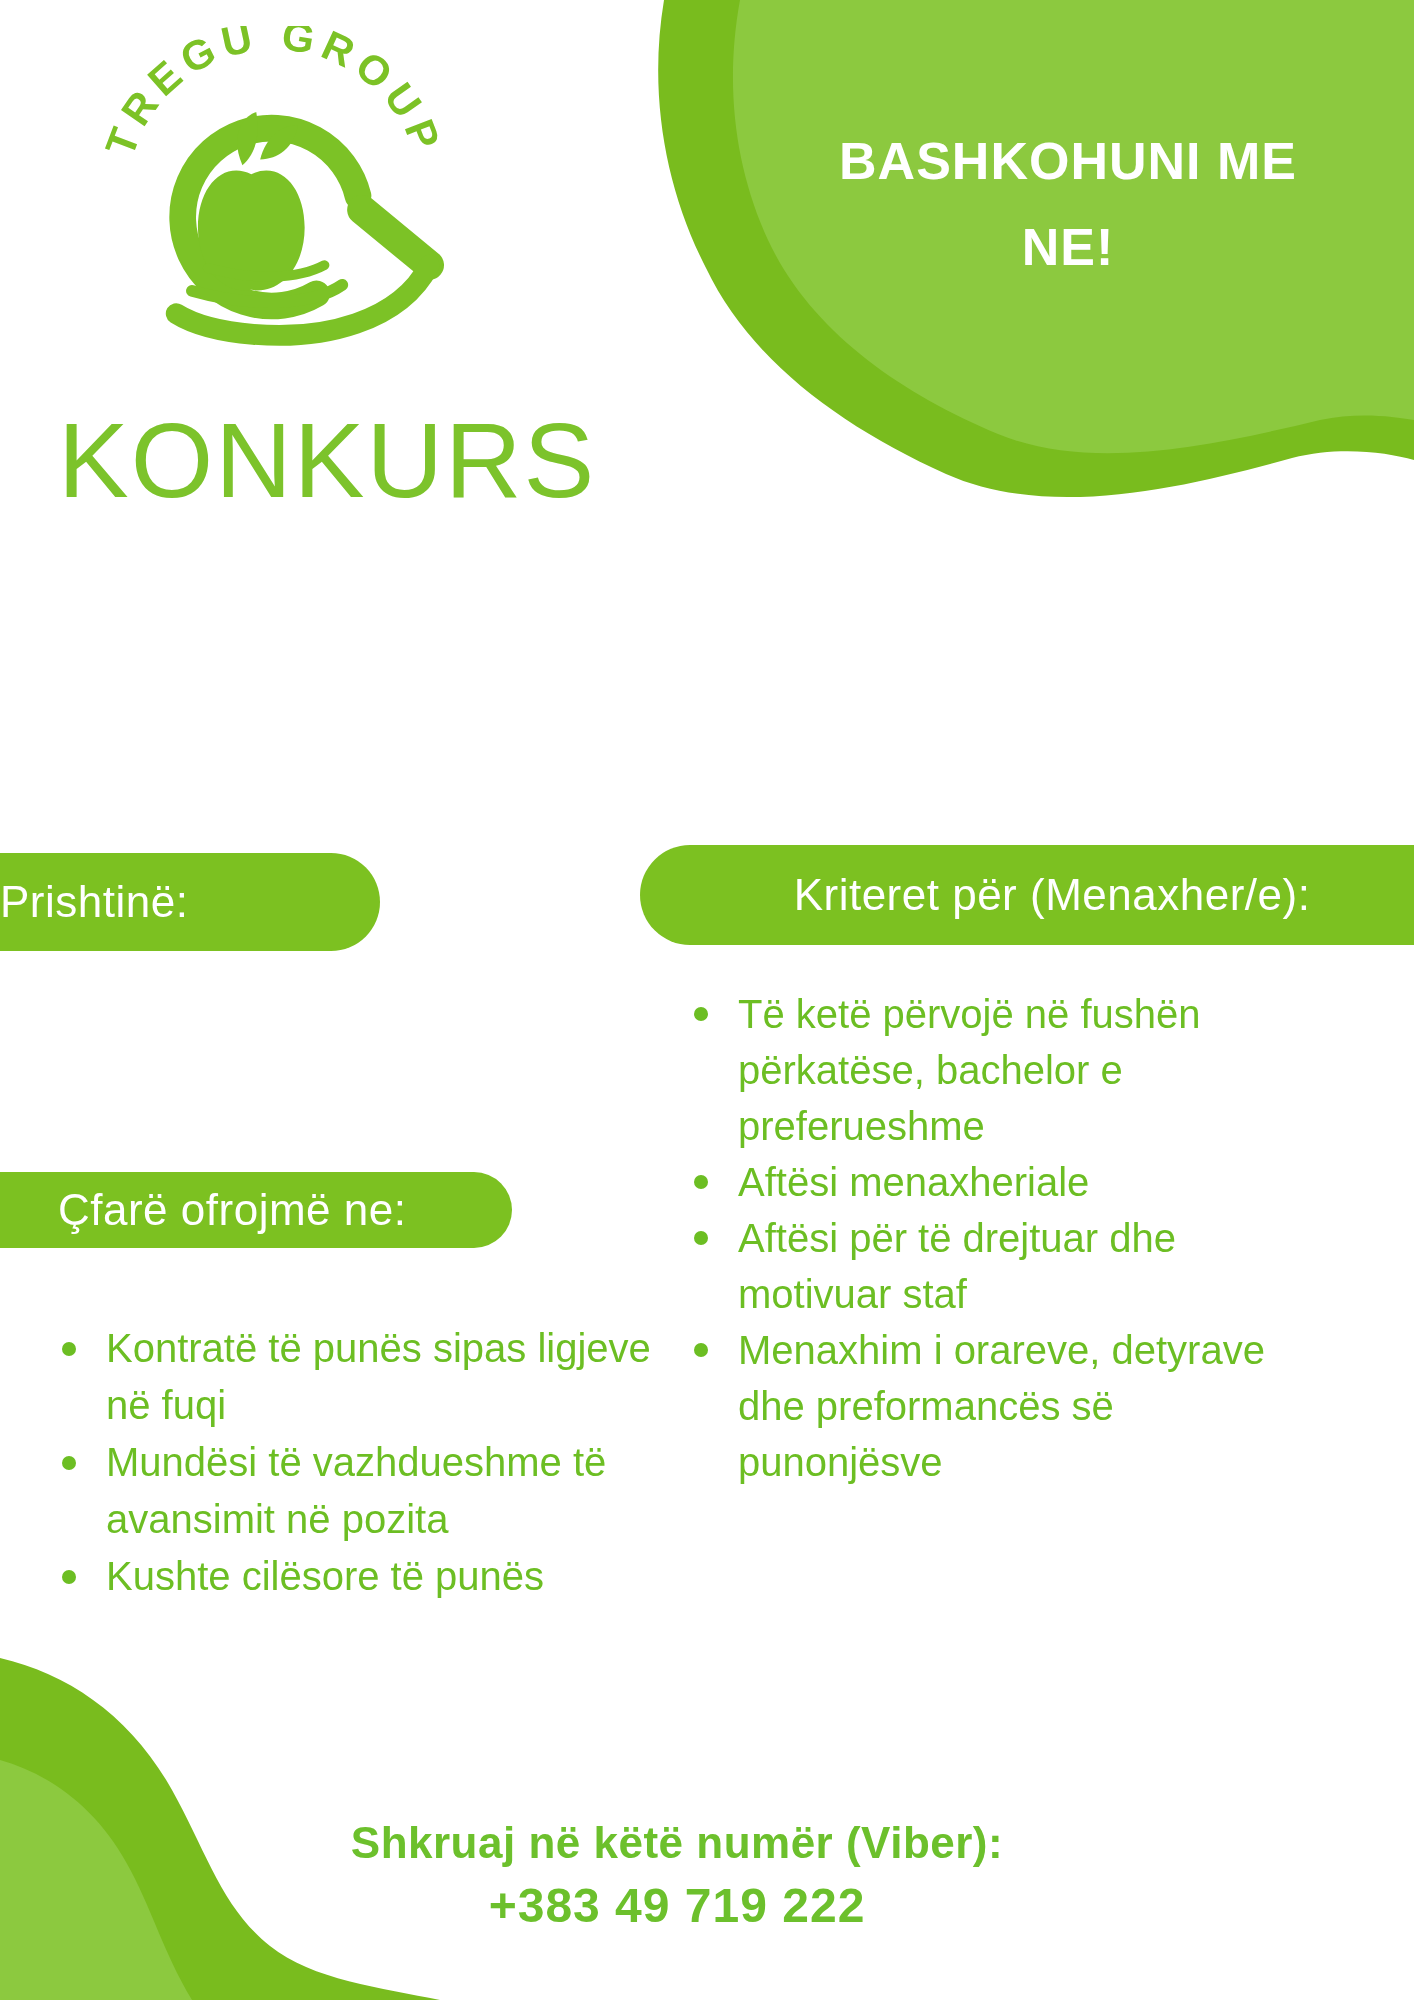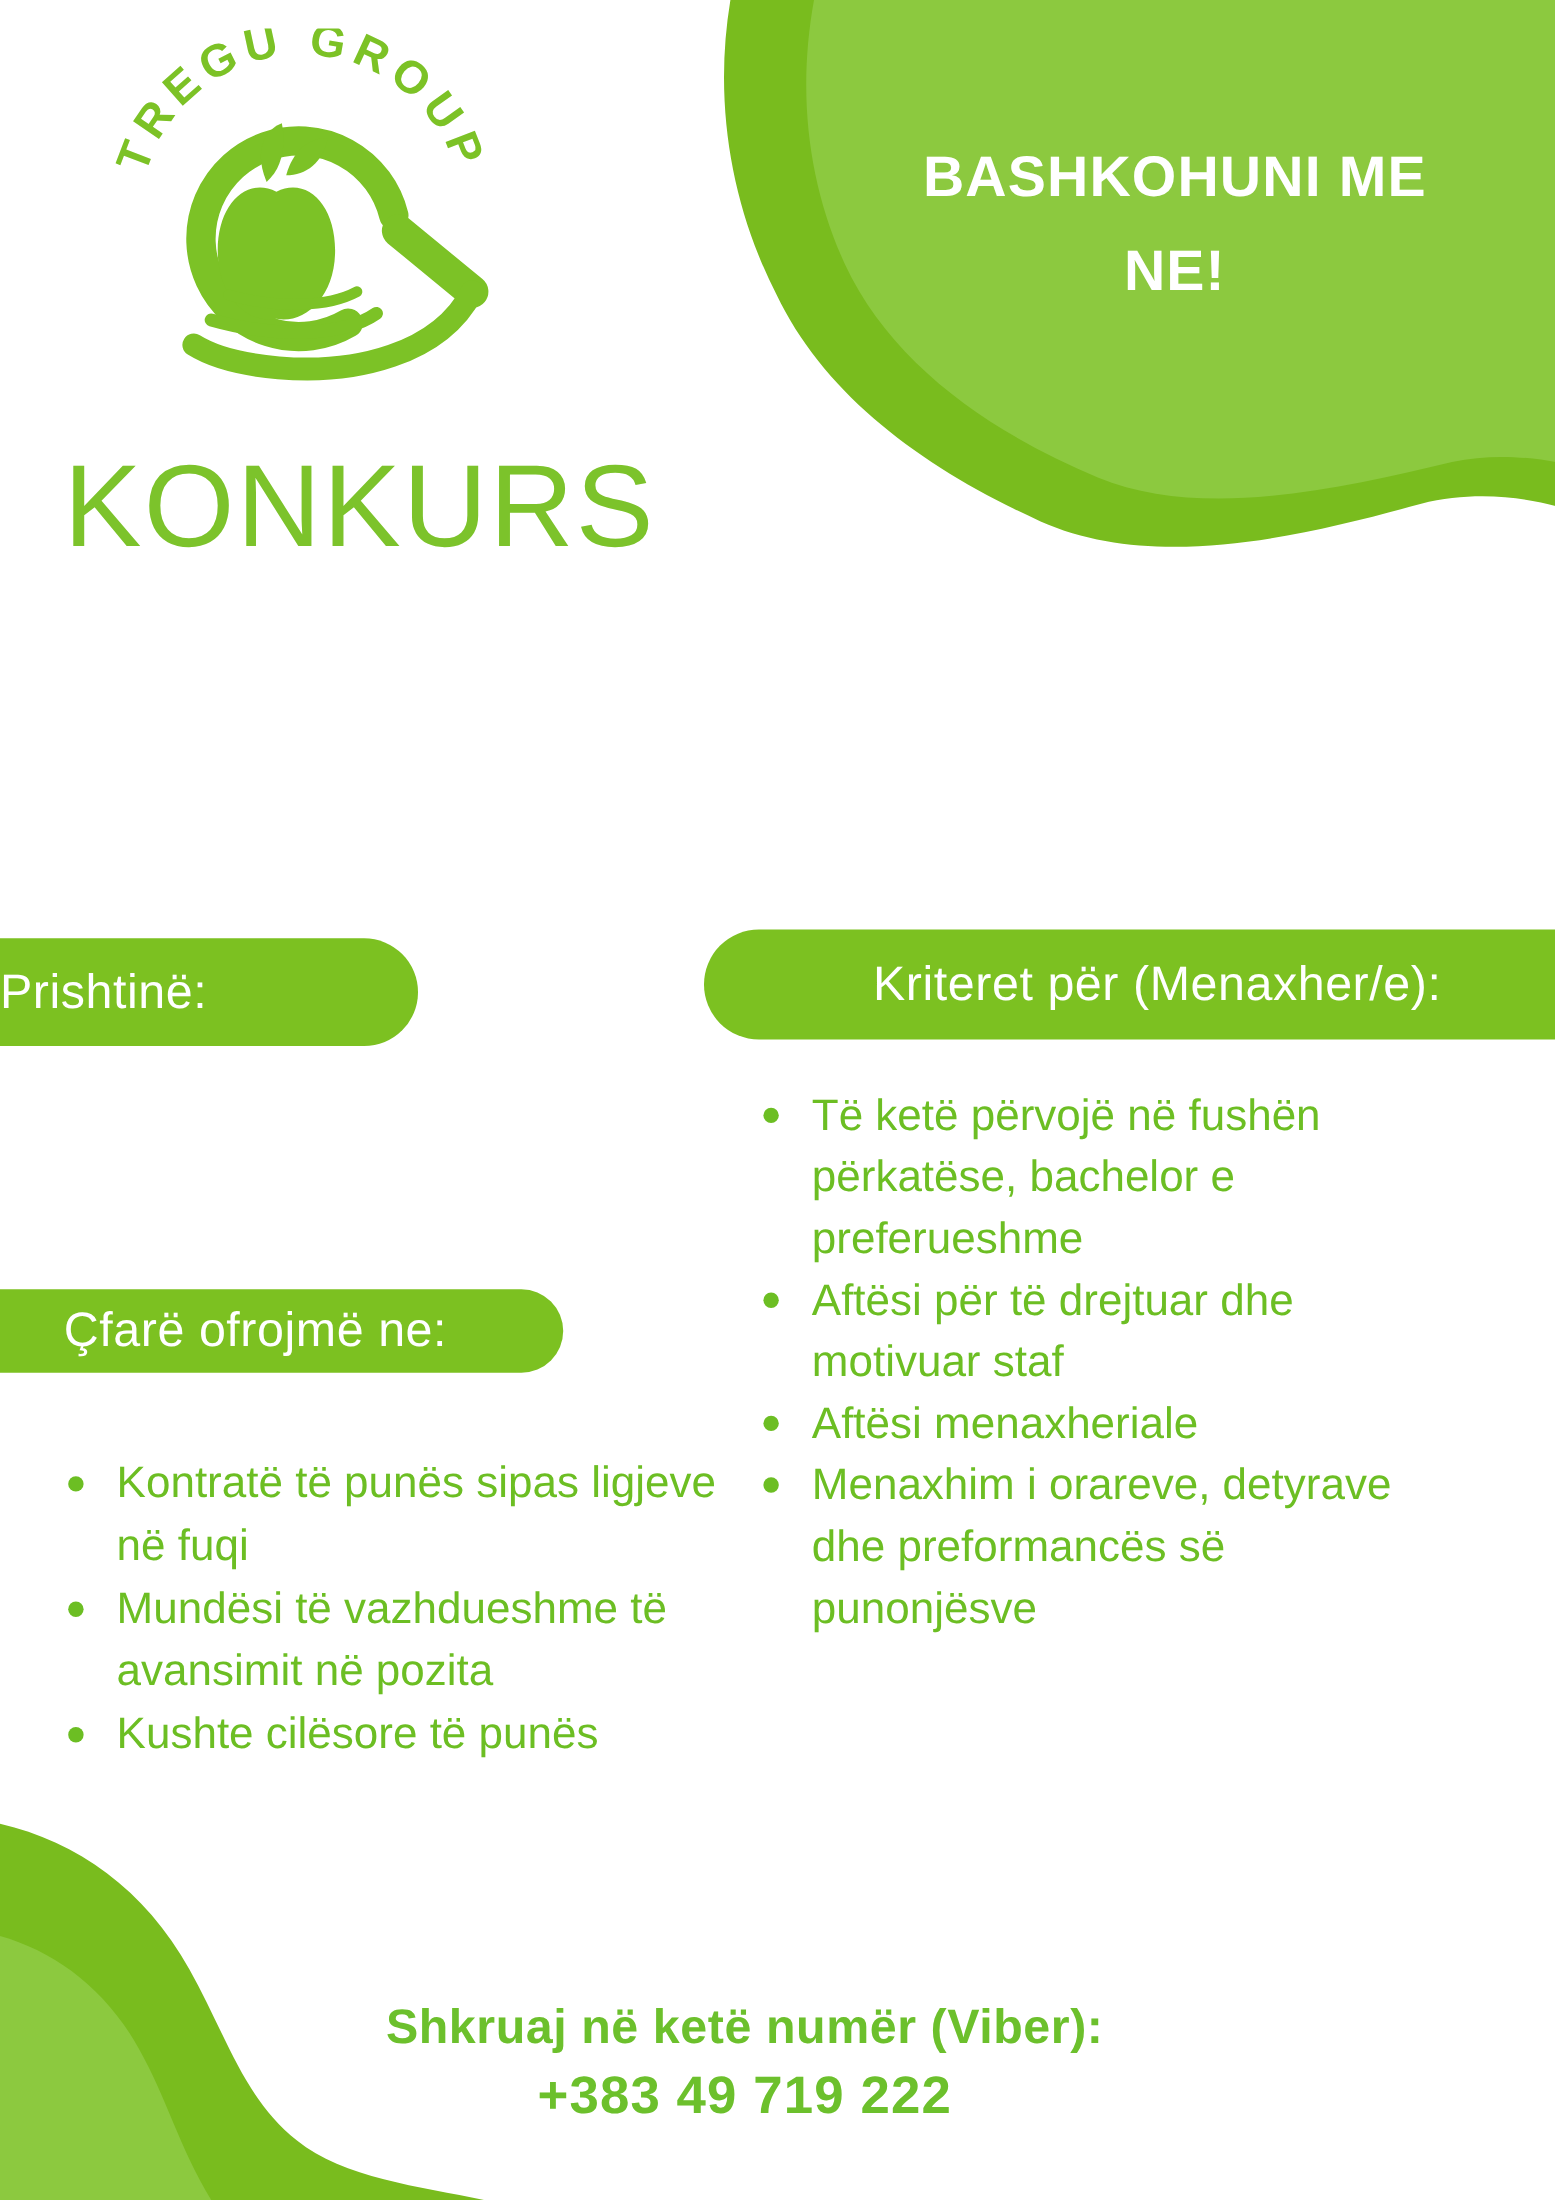--- a/index.html
+++ b/index.html
@@ -120,23 +120,23 @@
     <li class="green-li">Mundësi të vazhdueshme të avansimit në pozita</li>
     <li class="green-li">Kushte cilësore të punës</li>
   </ul>
 
   <div class="pill pill-criteria">
     <span>Kriteret për (Menaxher/e):</span>
   </div>
 
   <ul class="criteria-list">
     <li class="green-li">Të ketë përvojë në fushën përkatëse, bachelor e preferueshme</li>
+    <li class="green-li">Aftësi menaxheriale</li>
     <li class="green-li">Aftësi për të drejtuar dhe motivuar staf</li>
-    <li class="green-li">Aftësi menaxheriale</li>
     <li class="green-li">Menaxhim i orareve, detyrave dhe preformancës së punonjësve</li>
   </ul>
 
   <div class="footer">
-    <div class="contact-label">Shkruaj në ketë numër (Viber):</div>
+    <div class="contact-label">Shkruaj në këtë numër (Viber):</div>
     <div class="phone-number">+383 49 719 222</div>
   </div>
 
 </div>
 
 </body></html>

